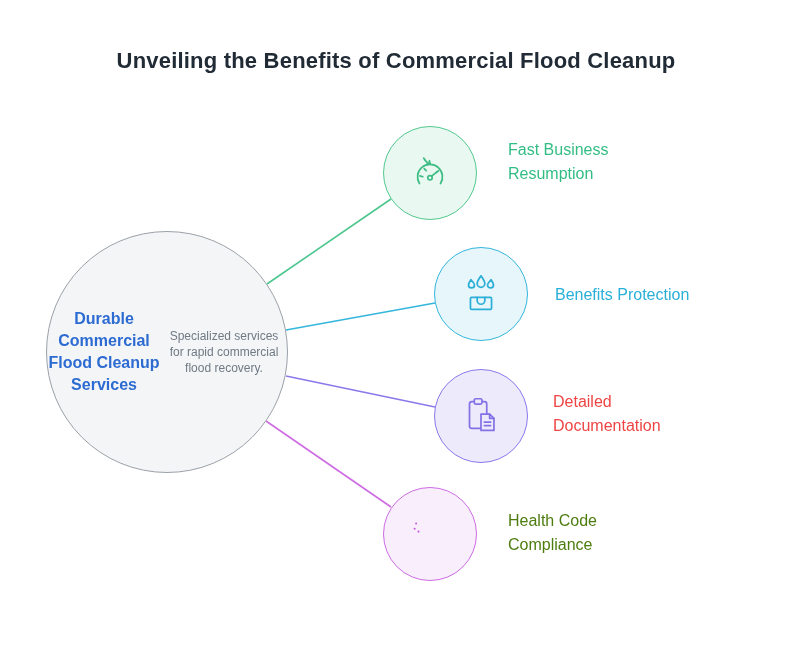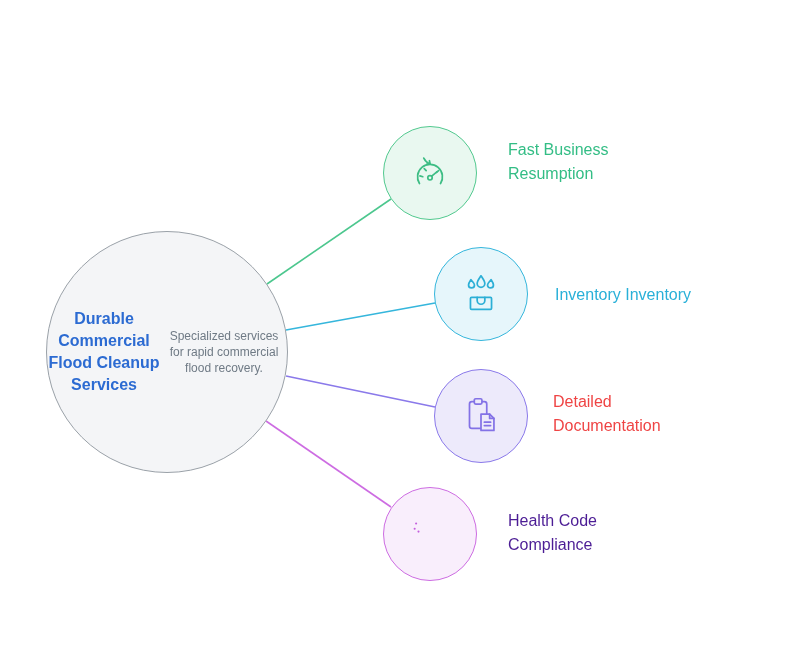--- a/index.html
+++ b/index.html
@@ -59,27 +59,28 @@
   .icon .dot { stroke: none; }
   .icon-magenta .dot { fill: #c45fdd; }
   .icon-purple .patch { fill: #edeafb; }
 
   .node-label {
     position: absolute; font-size: 16px; line-height: 24px; font-weight: 400;
   }
   .label-green   { left: 508px; top: 138px; width: 140px; color: #33bd85; }
   .label-cyan    { left: 555px; top: 283px; width: 210px; color: #29b0d8; }
   .label-purple  { left: 553px; top: 390px; width: 150px; color: #ef4444; }
-  .label-magenta { left: 508px; top: 509px; width: 130px; color: #4c1d95; }
+  .label-magenta { left: 508px; top: 509px; width: 130px; color: #4d7c0f; }
 </style>
 </head>
 <body>
 
 <div class="canvas">
 
+  <h1 class="page-title">Unveiling the Benefits of Commercial Flood Cleanup</h1>
 
   <svg class="connectors" viewBox="0 0 792 654">
     <line class="conn-green" x1="267" y1="284" x2="391" y2="199"></line>
     <line class="conn-cyan" x1="286" y1="330" x2="435" y2="303"></line>
     <line class="conn-purple" x1="286" y1="376" x2="435" y2="407"></line>
     <line class="conn-magenta" x1="266" y1="421" x2="391" y2="507"></line>
   </svg>
 
   <div class="center-node">
     <div class="center-title">Durable Commercial Flood Cleanup Services</div>
@@ -102,21 +103,21 @@
 
   <div class="bubble bubble-cyan">
     <svg class="icon icon-cyan" width="46" height="46" viewBox="0 0 48 48">
       <path d="M24 5 C22 8 20 10.5 20 13 a4 4 0 0 0 8 0 C28 10.5 26 8 24 5 Z"></path>
       <path d="M13.5 9 C12.2 11 11 12.8 11 14.6 a3.1 3.1 0 0 0 6.2 0 C17.2 12.8 14.8 11 13.5 9 Z"></path>
       <path d="M34.5 9 C33.2 11 30.8 12.8 30.8 14.6 a3.1 3.1 0 0 0 6.2 0 C37 12.8 35.8 11 34.5 9 Z"></path>
       <rect x="13" y="27.5" width="22" height="12.5" rx="1.2"></rect>
       <path d="M20 27.5 v3.2 a4 4 0 0 0 8 0 v-3.2"></path>
     </svg>
   </div>
-  <div class="node-label label-cyan">Inventory Inventory</div>
+  <div class="node-label label-cyan">Benefits Protection</div>
 
   <div class="bubble bubble-purple">
     <svg class="icon icon-purple" width="46" height="46" viewBox="0 0 48 48">
       <rect x="12" y="9" width="18" height="28" rx="2.5"></rect>
       <rect class="patch" x="17" y="6" width="8" height="5.5" rx="1.5"></rect>
       <path class="patch" d="M24 22 h9 l4.5 4.5 V39 h-13.5 Z"></path>
       <path d="M33 22 v4.5 h4.5"></path>
       <line x1="27.5" y1="30.5" x2="34" y2="30.5"></line>
       <line x1="27.5" y1="34" x2="34" y2="34"></line>
     </svg>

